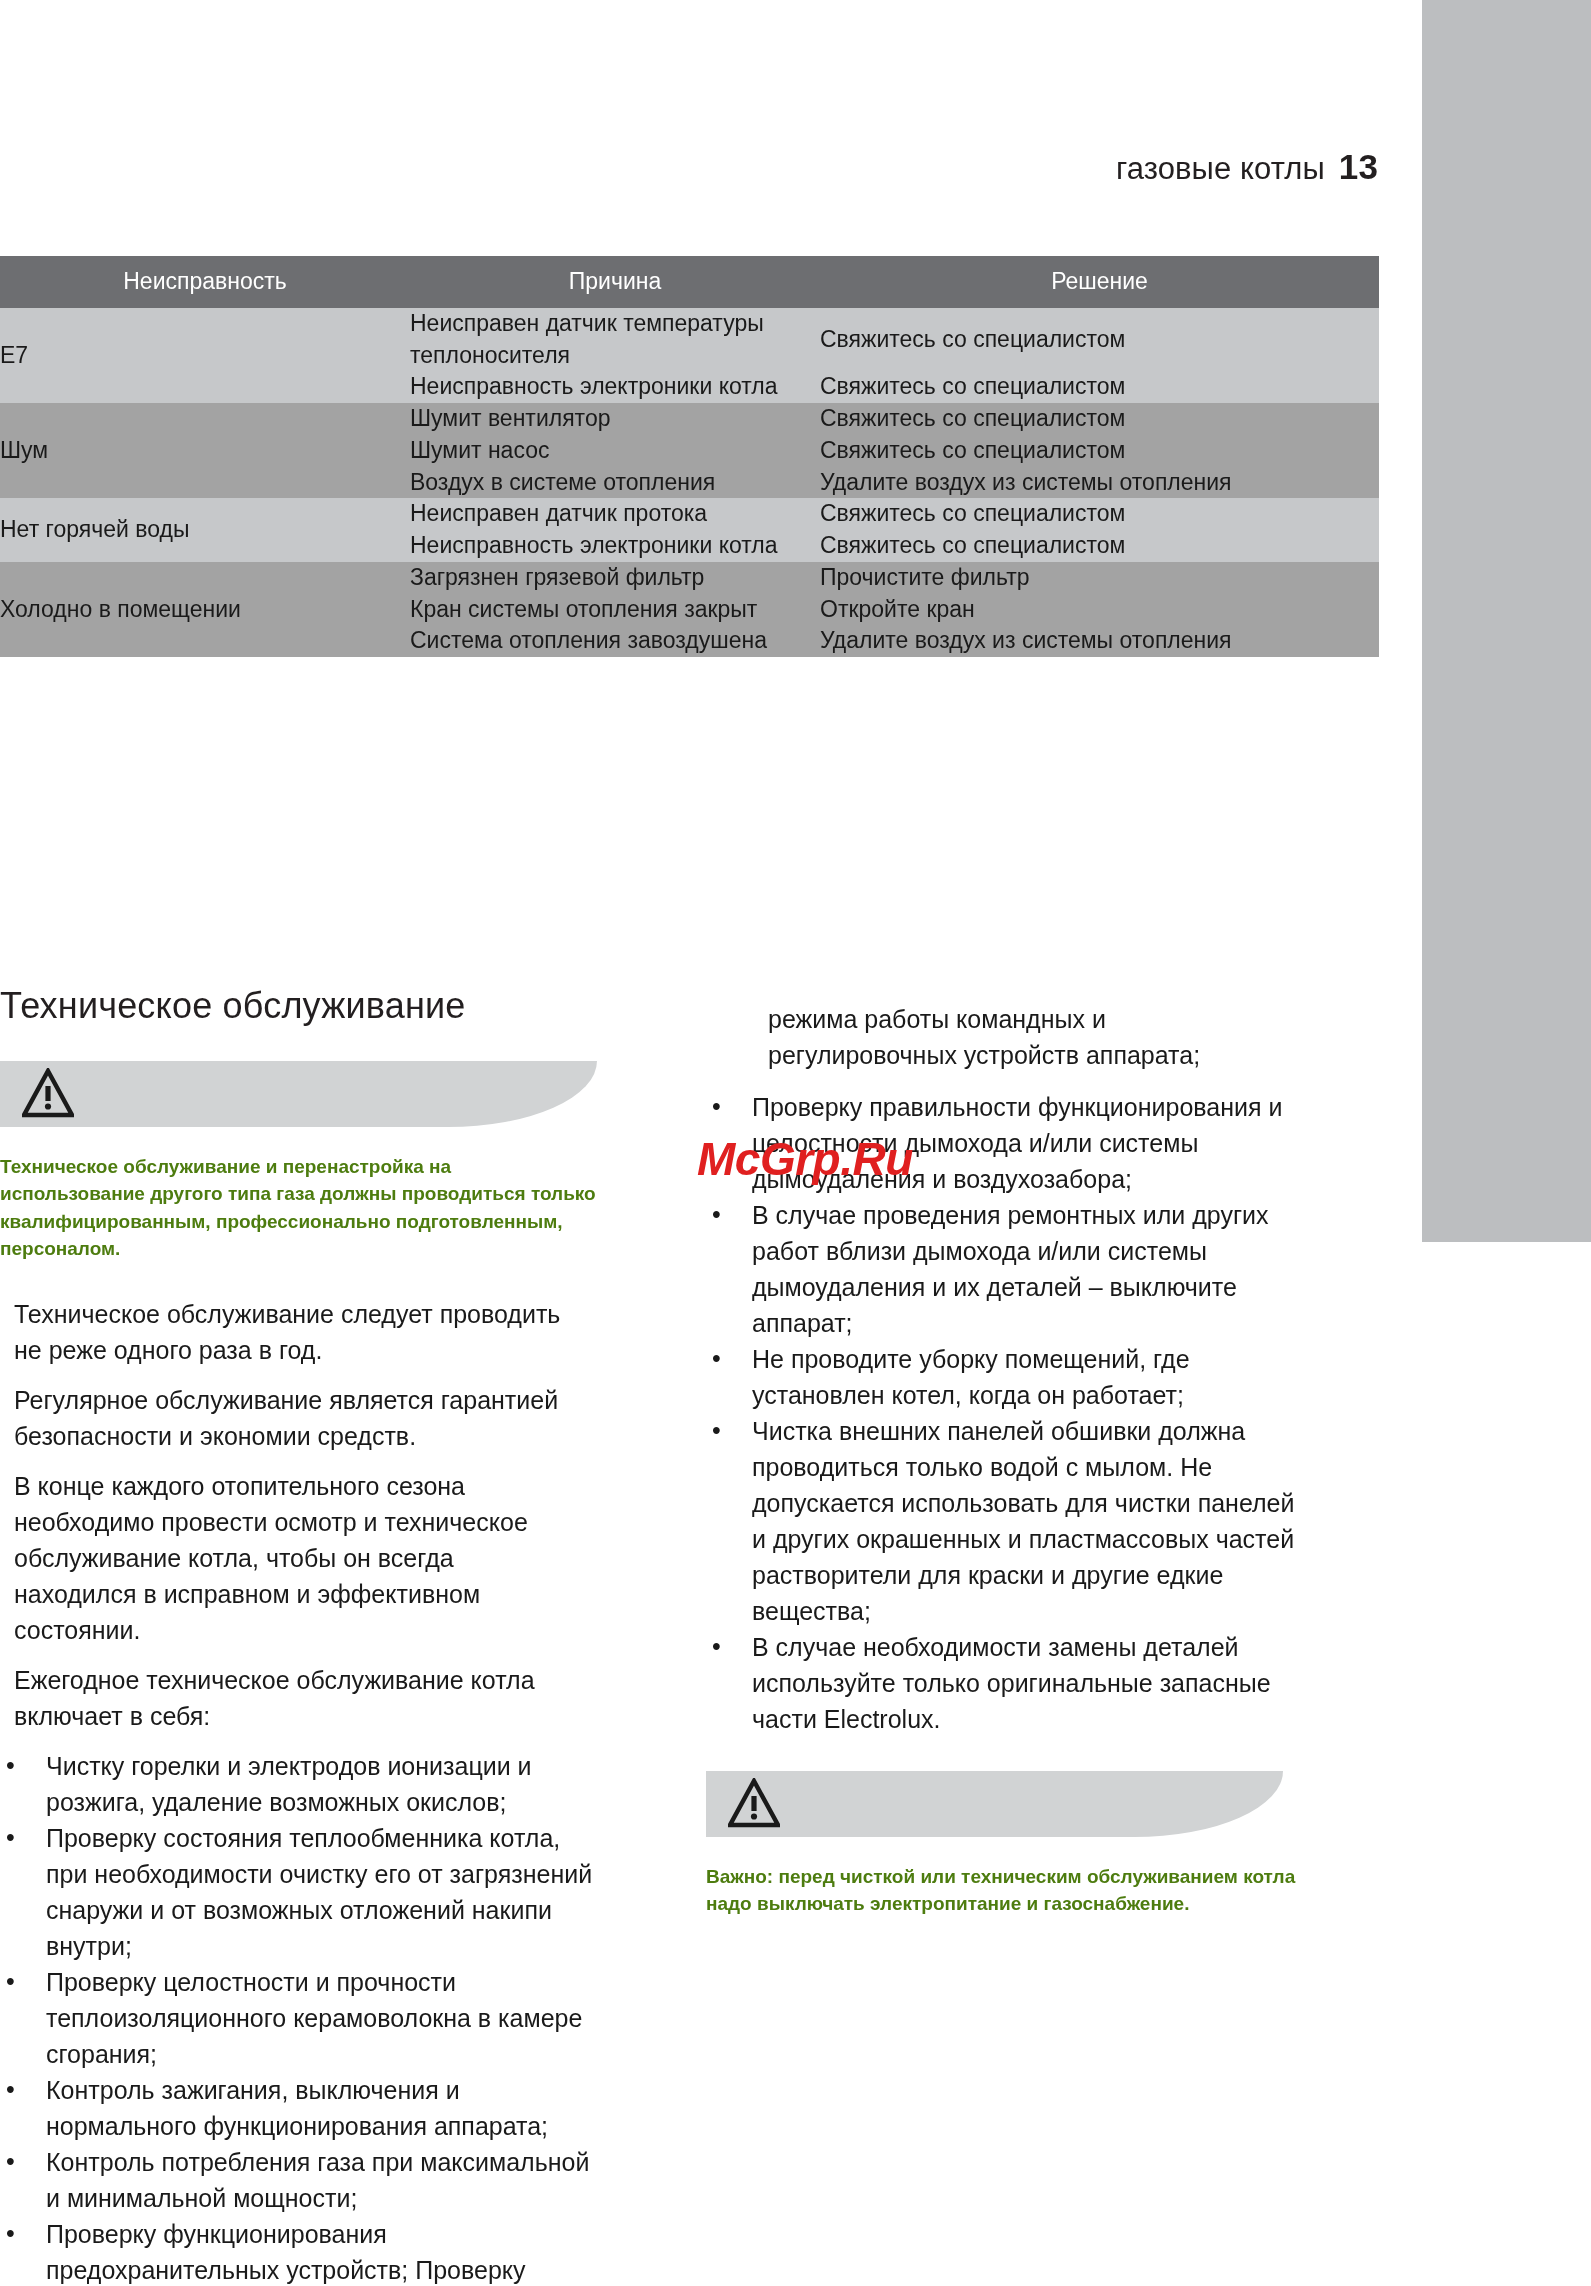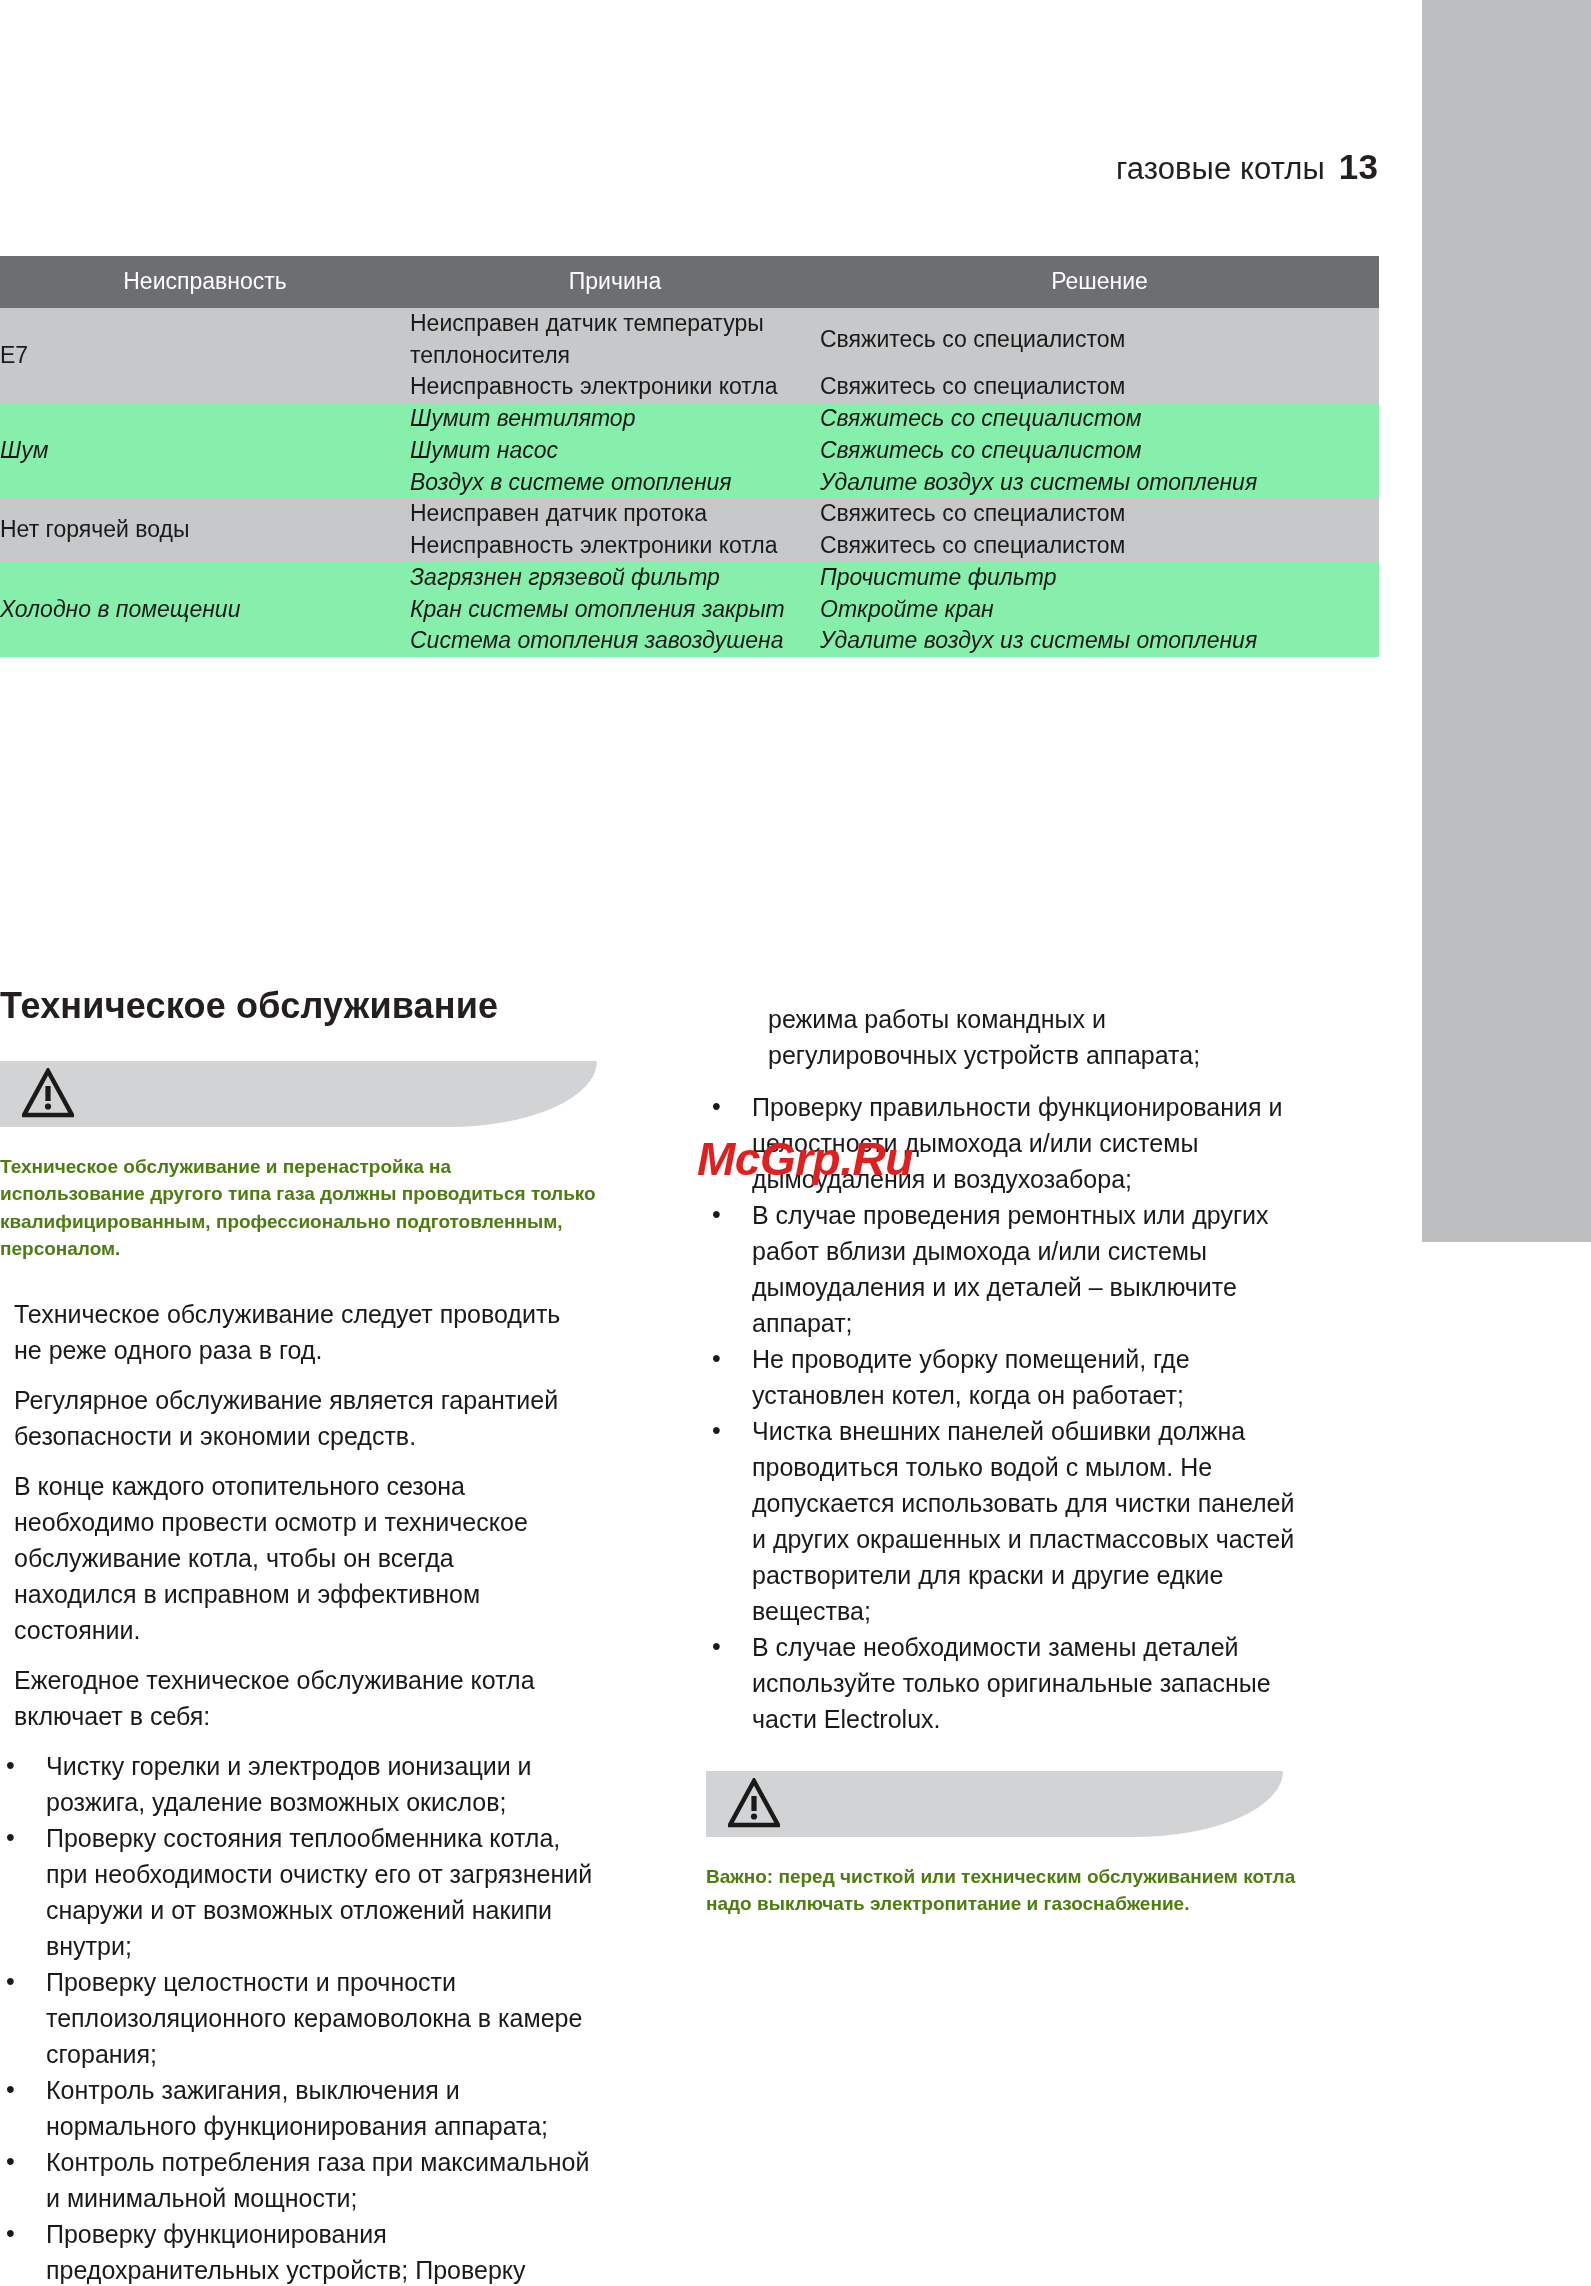--- a/index.html
+++ b/index.html
@@ -94,39 +94,39 @@
     padding-bottom: 14px;
   }
   .cell-fix {
     padding-left: 24px;
     padding-right: 14px;
     padding-top: 14px;
     padding-bottom: 14px;
   }
 
   tr.band-dark td { background: #c6c8ca; }
-  tr.band-light td { background: #86efac; font-style: italic; }
+  tr.band-light td { background: #a3a3a3; }
 
   
   .col-left {
     position: absolute;
     left: 0;
     top: 985px;
     width: 597px;
   }
   .col-right {
     position: absolute;
     left: 706px;
     top: 985px;
     width: 607px;
   }
 
   .section-title {
     font-size: 36px;
-    font-weight: 700;
+    font-weight: 400;
     color: #231f20;
     margin: 0 0 34px 0;
     letter-spacing: 0.2px;
   }
 
   
   .warn-band {
     position: relative;
     width: 597px;
     height: 66px;

